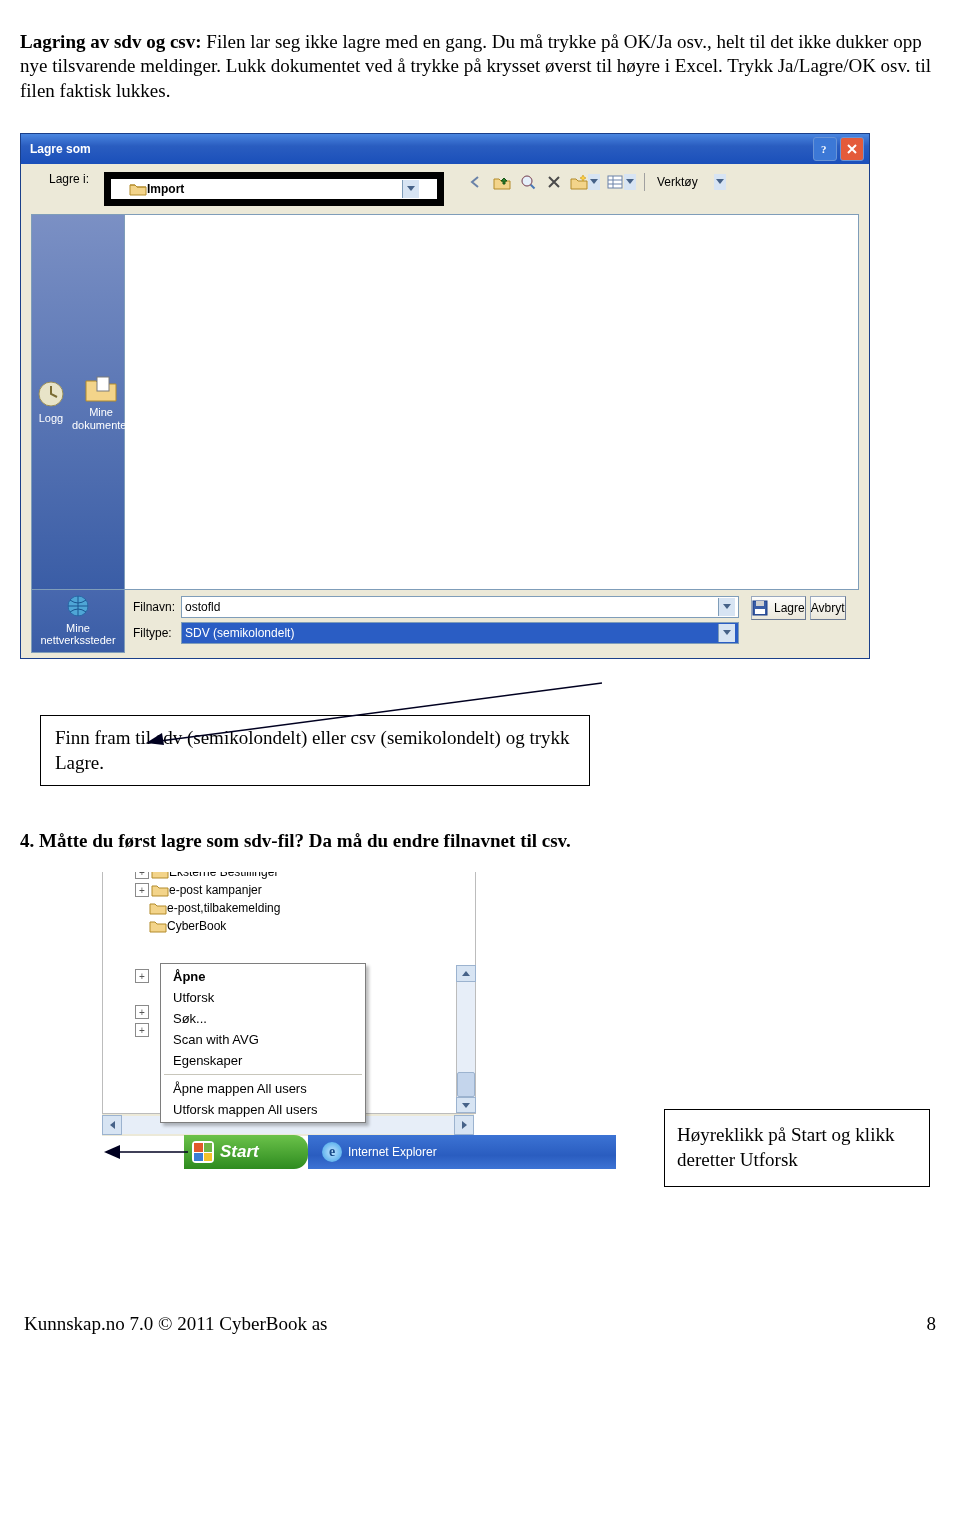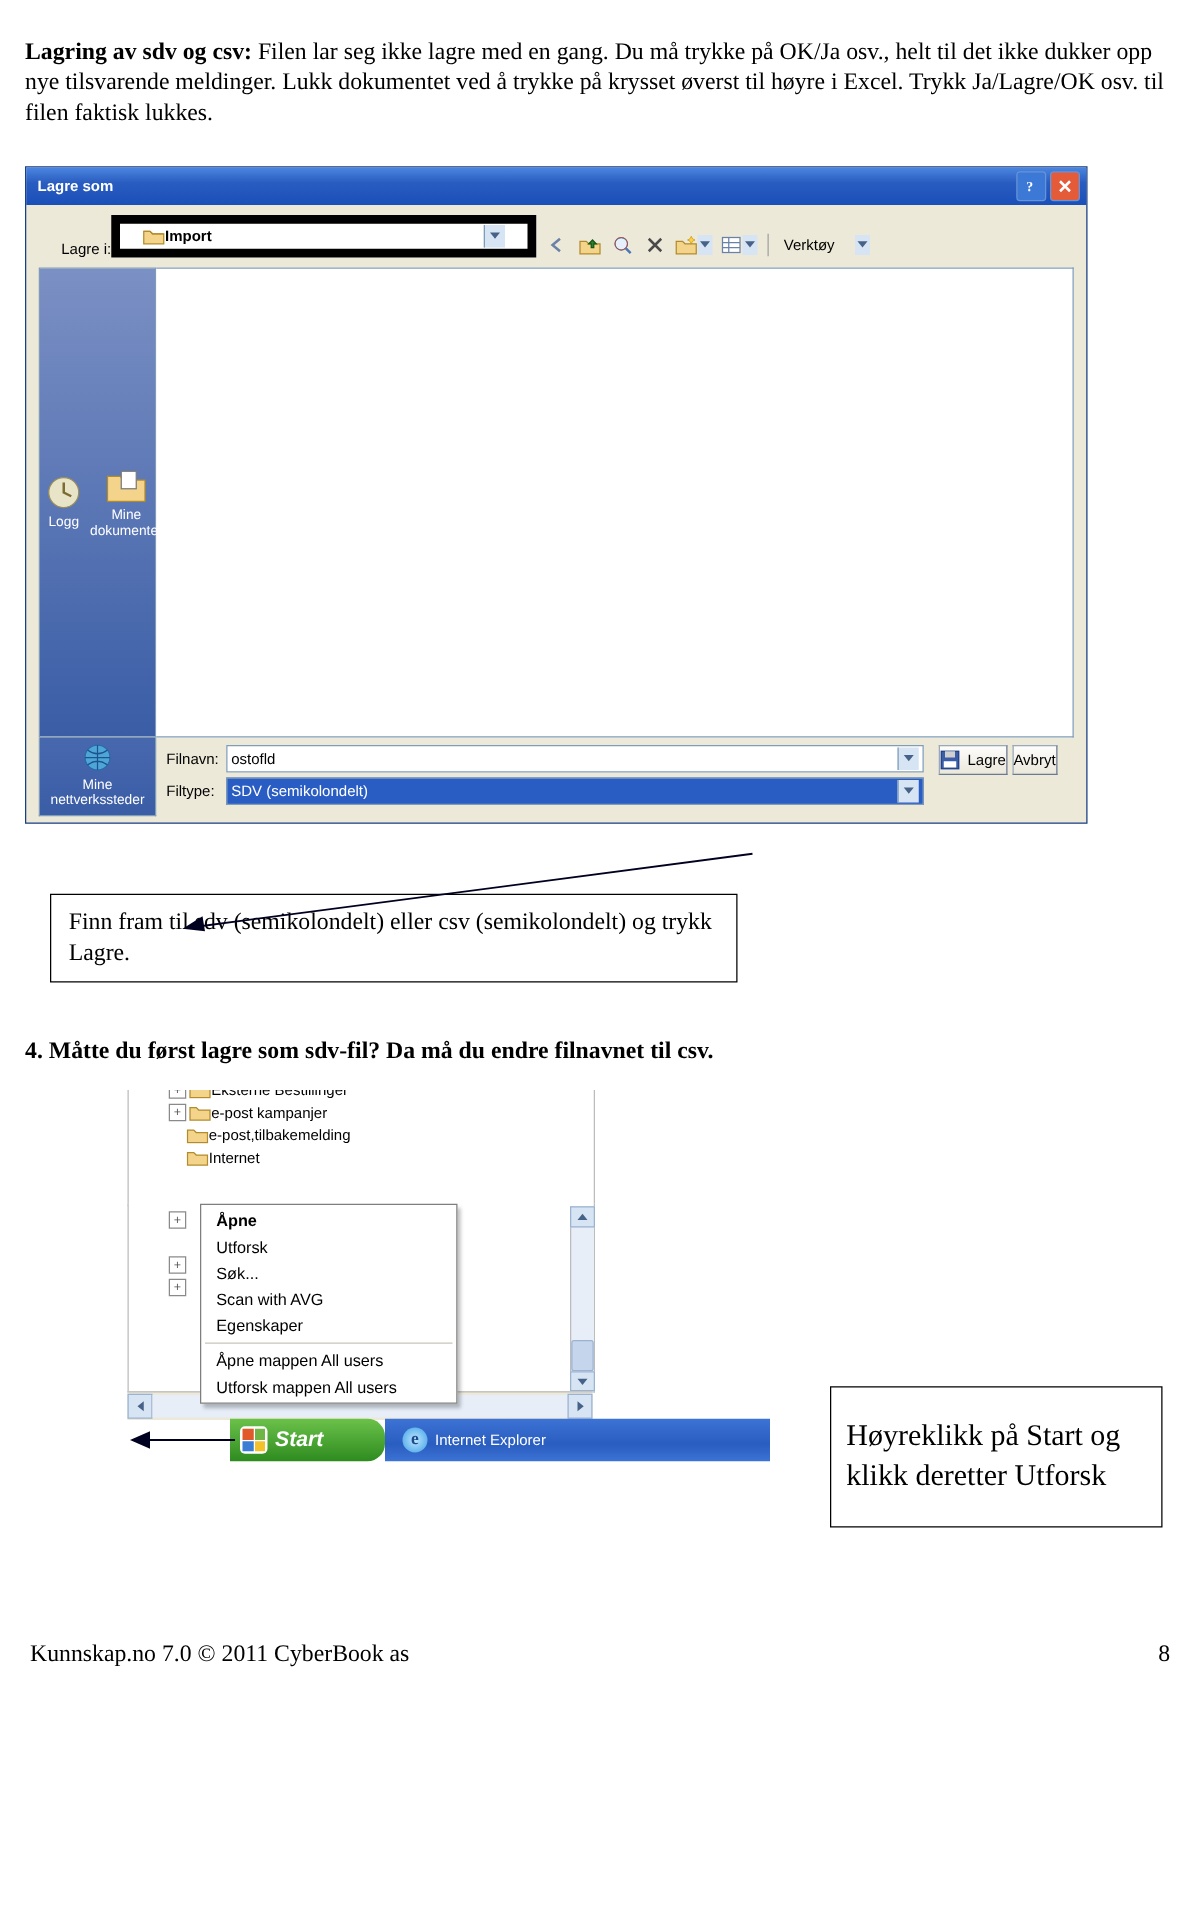--- a/index.html
+++ b/index.html
@@ -45,21 +45,21 @@
     display:flex;align-items:center;justify-content:center;
     border-radius:3px;
   }
   .btn-help { background:#3c78d6; }
   .btn-close{ background:#e45b3a; }
   .btn-help svg,.btn-close svg{width:12px;height:12px;}
 
   .saveas-body { padding: 8px 10px 4px 10px; }
 
   .saveas-toprow {
-    display:flex; align-items:flex-end; gap:0; margin-bottom:8px;
+    display:flex; align-items:flex-start; gap:15px; margin-bottom:8px;
   }
   .saveas-toprow .lbl { width:58px; text-align:right; }
   .folder-dd {
     display:flex; align-items:center;
     width:290px; height:20px;
     background:#fff; border:7px solid #000000;
     padding:0 18px;
     font-weight:bold;
   }
   .folder-dd .ficon{width:18px;display:flex;justify-content:center;}
@@ -223,21 +223,21 @@
     display:flex;align-items:center;justify-content:center;
     font-family:Georgia,serif;font-weight:bold;color:#1a4c8a;font-size:14px;
   }
 
   
   .start-arrow{position:absolute;left:-80px;top:4px;}
 
   .callout2{
     position:absolute;left:480px;top:-26px;
     border:1.5px solid #000;
-    padding:24px 12px;font-family:"Times New Roman",serif;font-size:24px;line-height:1.3;
+    padding:13px 12px;font-family:"Times New Roman",serif;font-size:19px;line-height:1.3;
     width:240px;background:#fff;
   }
 
   .page-footer{
     margin-top:140px;
     display:flex;justify-content:space-between;
     font-family:"Times New Roman",serif;font-size:19px;
     padding:0 4px;
   }
 
@@ -477,21 +477,21 @@
       <span>e-post,tilbakemelding</span>
     </div>
     <div class="treerow">
       <span style="width:30px"></span>
       <span class="exp blank"></span>
       <span class="tficon">
           <svg class="svgfolder" viewBox="0 0 18 14">
             <path d="M1 3h5l2 2h9v8H1z" fill="#f3d48a" stroke="#b38b2a"></path>
           </svg>
         </span>
-      <span>Internet</span>
+      <span>CyberBook</span>
     </div>
   </div>
 
   
   <div class="ctx-wrap" style="height:208px;">
     <div style="position:absolute;top:-2px;left:0;width:372px;height:150px;background:#fff;border:1px solid #bcbcbc;border-top:none;z-index:0;">
       <div style="position:absolute;left:30px;top:4px;" class="treerow">
           <span class="exp">+</span>
         </div>
       <div style="position:absolute;left:30px;top:40px;" class="treerow">

